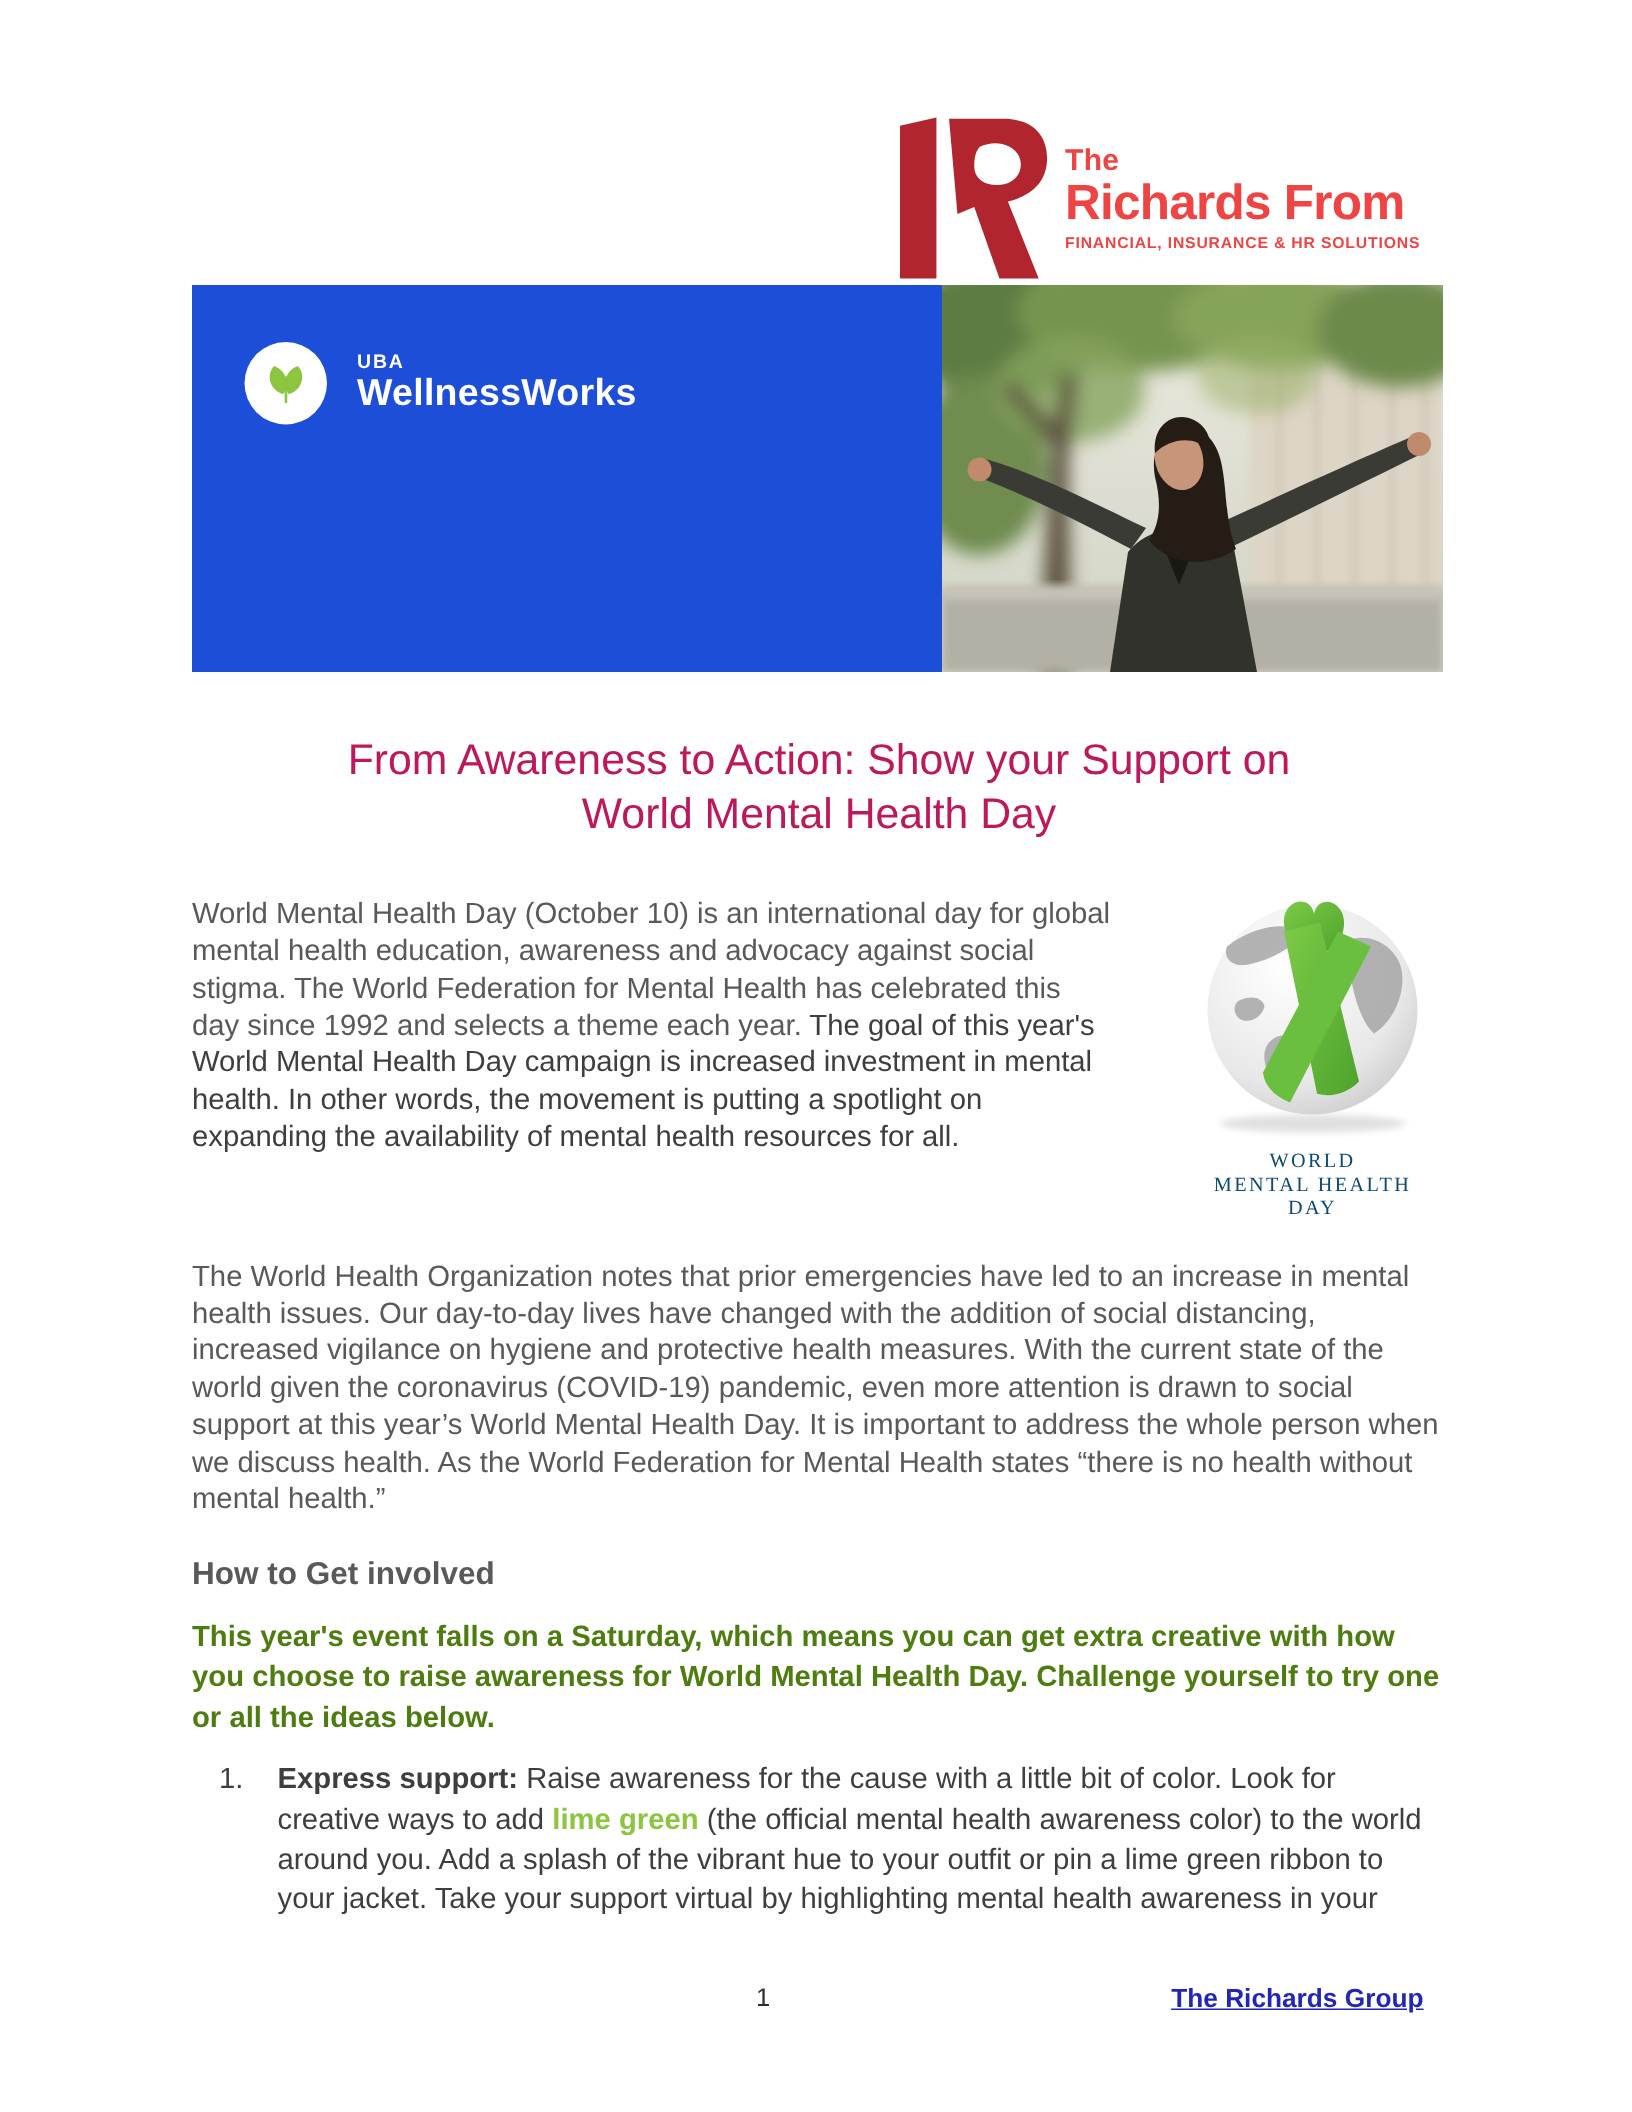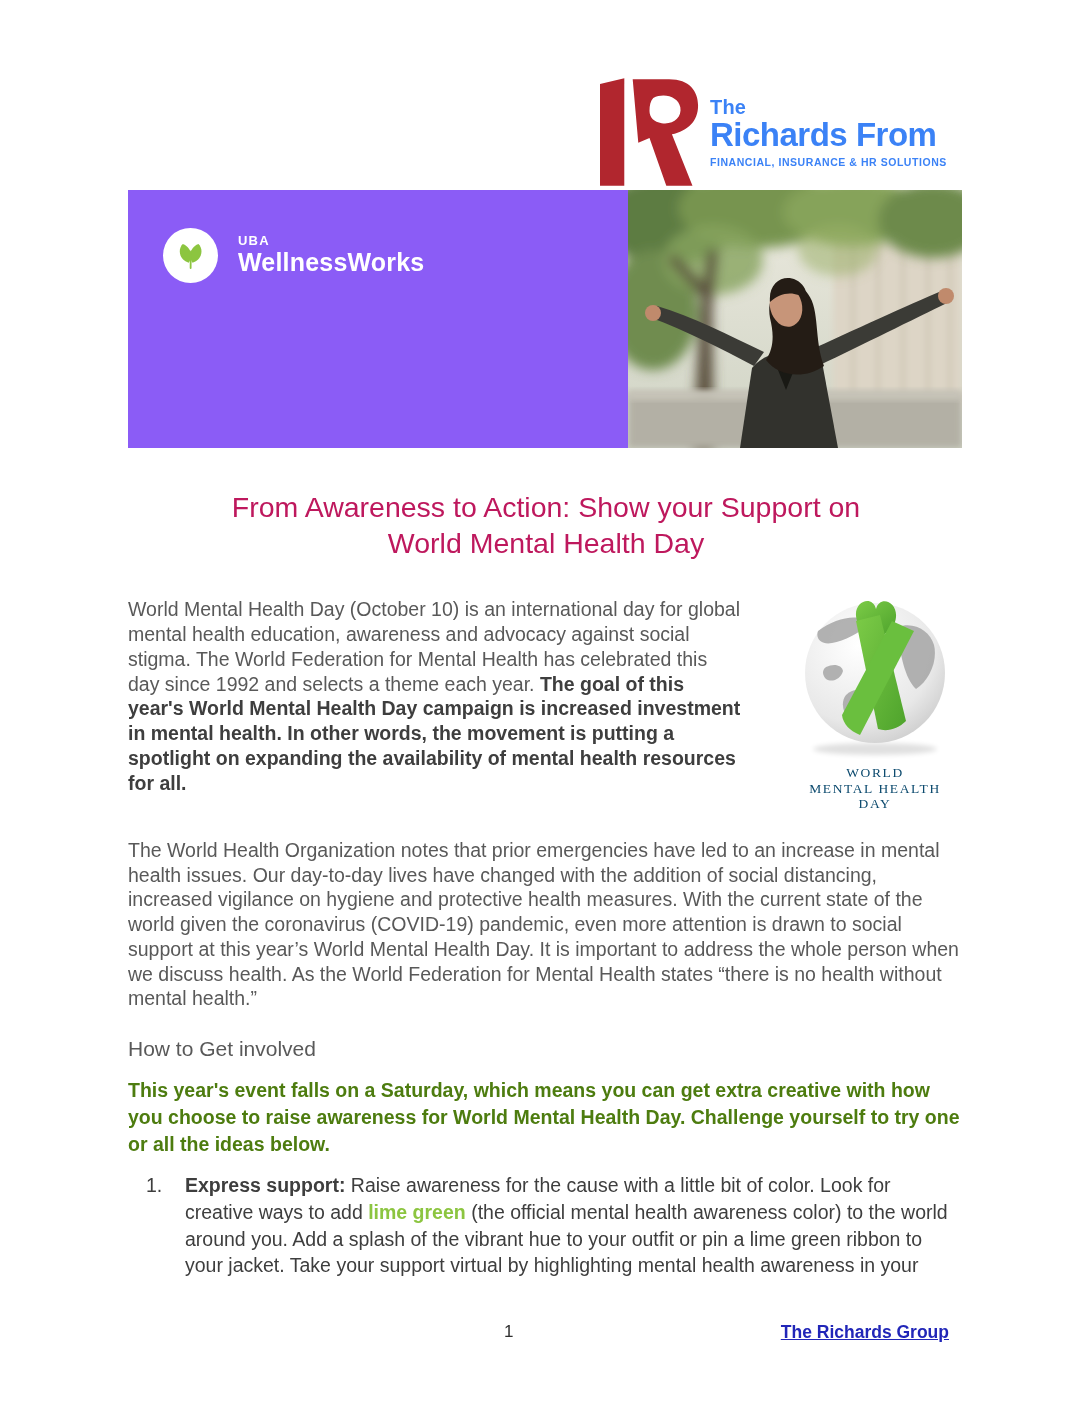--- a/index.html
+++ b/index.html
@@ -12,33 +12,33 @@
     font-family:"Liberation Sans", sans-serif;
     overflow:hidden;
   }
 
   
   .rg-logo {
     position:absolute; left:600px; top:75px;
     display:flex; align-items:flex-start;
   }
   .rg-mark { width:99px; height:114px; flex:0 0 auto; }
-  .rg-text { margin-left:11px; padding-top:22px; color:#3b82f6; }
+  .rg-text { margin-left:11px; padding-top:22px; color:#ef4444; }
   .rg-the { font-size:20px; font-weight:700; line-height:1; letter-spacing:0.2px; }
   .rg-name { font-size:33px; font-weight:700; line-height:1.05; letter-spacing:-0.5px; margin-top:1px; }
   .rg-tagline { font-size:10.5px; font-weight:700; letter-spacing:0.55px; margin-top:3px; }
 
   
   .banner {
     position:absolute; left:128px; top:190px;
     width:834px; height:258px;
     display:flex;
   }
   .banner-green {
-    width:500px; height:258px; background:#8b5cf6;
+    width:500px; height:258px; background:#1d4ed8;
     padding:38px 46px 0 35px;
   }
   .uba-row { display:flex; align-items:center; }
   .uba-circle {
     width:55px; height:55px; border-radius:50%;
     background:#ffffff; flex:0 0 auto;
     display:flex; align-items:center; justify-content:center;
   }
   .uba-words { margin-left:20px; color:#ffffff; }
   .uba-brand { font-size:13px; font-weight:700; letter-spacing:1.2px; line-height:1.1; }
@@ -56,32 +56,32 @@
 
   .doc-title {
     margin:42px auto 0 auto; max-width:645px;
     text-align:center; color:#be185d;
     font-size:28.5px; font-weight:400; line-height:1.25;
   }
 
   .intro-row { display:flex; margin-top:36px; }
   .intro-text { width:614px; }
   p.body { font-size:19.5px; line-height:1.27; color:#595959; }
-  .bold-run { font-weight:700; color:#3e3e3e; }
+  .bold-run { font-weight:400; color:#3e3e3e; }
 
   .globe-fig { margin-left:auto; width:178px; padding-top:0; text-align:center; }
   .globe-caption {
     font-family:"Liberation Serif", serif;
     color:#0c4a6e; font-size:13.5px; letter-spacing:1.6px;
     line-height:1.15; margin-top:2px;
   }
 
   .para2 { margin-top:26px; width:836px; }
 
-  .section-heading { margin-top:26px; font-size:21px; font-weight:400; color:#595959; }
+  .section-heading { margin-top:26px; font-size:21px; font-weight:700; color:#595959; }
 
   .para3 {
     margin-top:16px; width:836px;
     font-size:19.5px; line-height:1.38; font-weight:700; color:#4d7c0f;
   }
 
   .idea-list { margin-top:14px; }
   .idea-item { display:flex; font-size:19.5px; line-height:1.38; color:#3e3e3e; }
   .idea-num { margin-left:18px; width:24px; flex:0 0 auto; }
   .idea-body { margin-left:15px; width:772px; }

